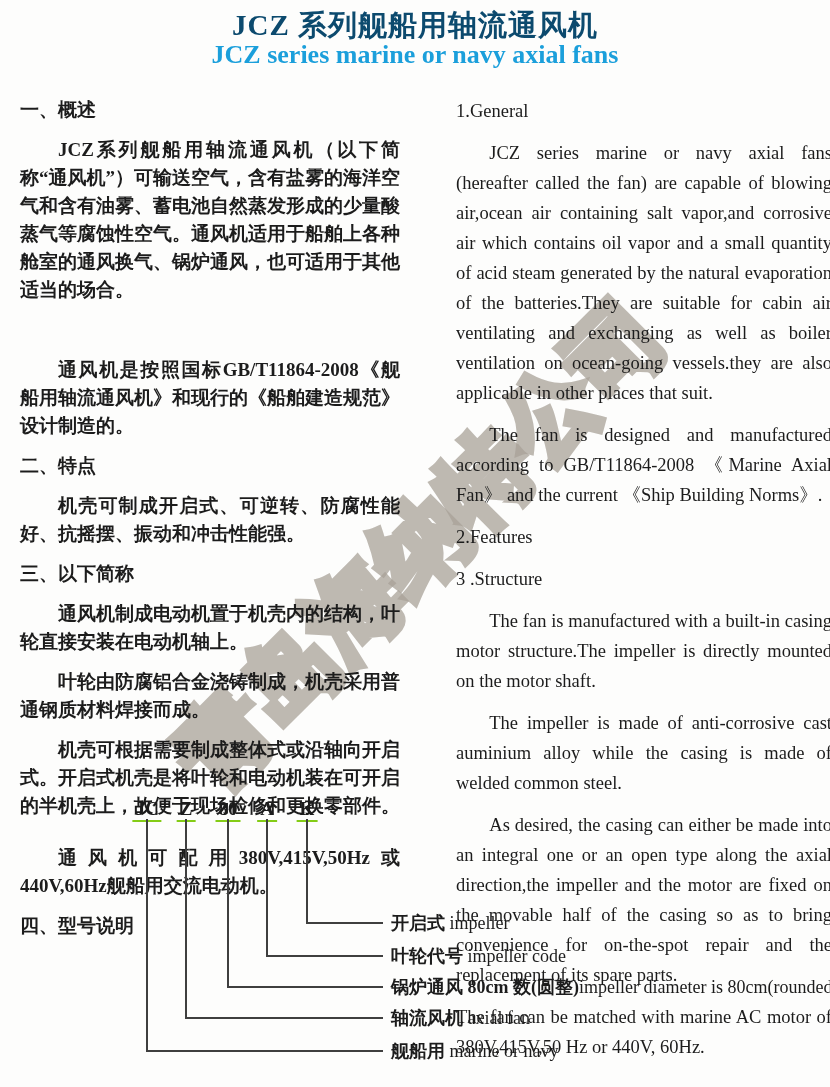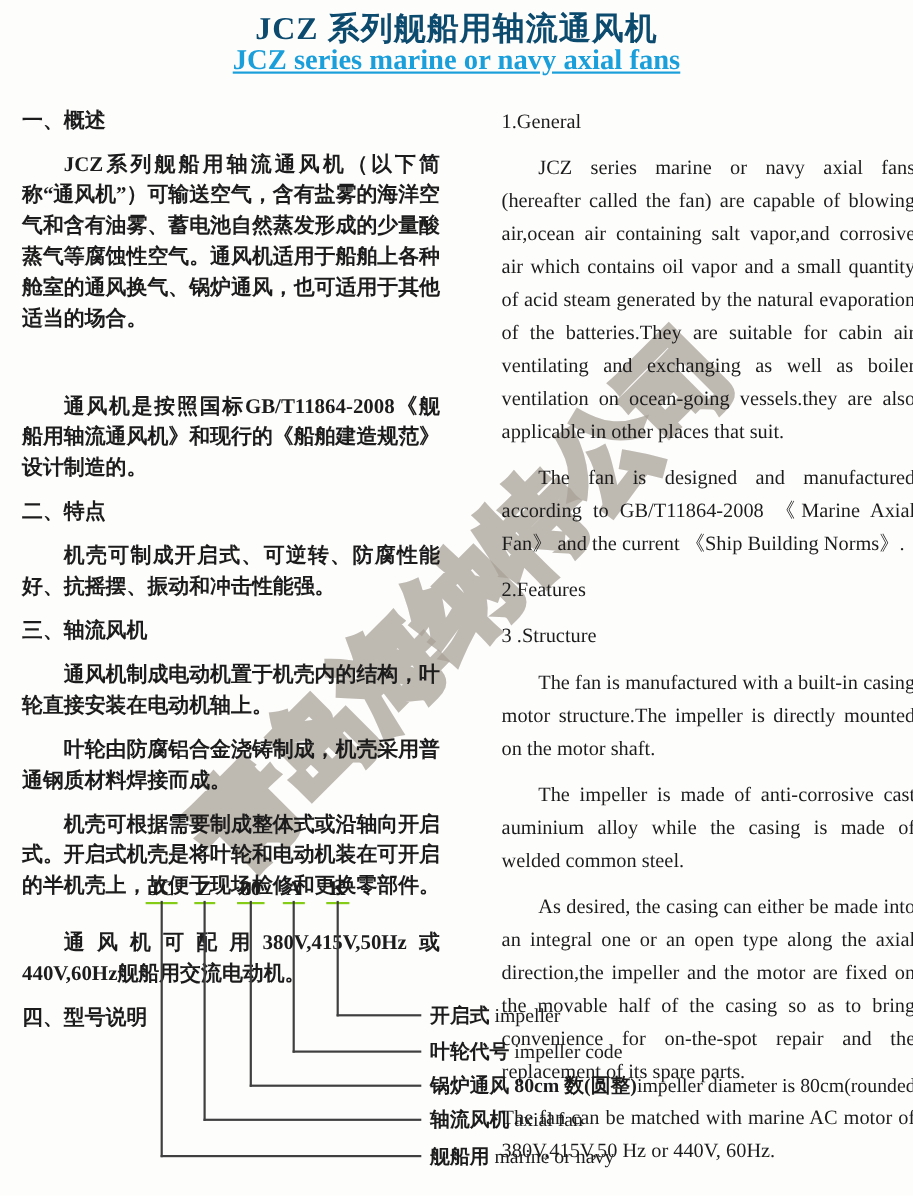--- a/index.html
+++ b/index.html
@@ -9,21 +9,21 @@
     font-family:"Liberation Serif","DejaVu Serif",serif;
   }
   
   .title-zh {
     position:absolute; top:6px; left:0; width:830px; text-align:center;
     font-size:29px; font-weight:bold; color:#0c4a6e; letter-spacing:1px;
     z-index:2; margin:0;
   }
   .title-en {
     position:absolute; top:40px; left:0; width:830px; text-align:center;
-    font-size:26px; font-weight:bold; color:#1b9fdb; z-index:2; margin:0;text-decoration:underline;
+    font-size:26px; font-weight:bold; color:#1b9fdb; z-index:2; margin:0;
   }
   
   .watermark {
     position:absolute; left:420px; top:545px; z-index:1;
     transform:translate(-50%,-50%) rotate(-45deg);
     font-size:92px; font-weight:bold; white-space:nowrap;
     color:rgba(168,162,152,0.50);
   }
   @supports (-webkit-text-stroke: 2px red) {
     .watermark { color:transparent; -webkit-text-stroke:8px rgba(168,162,152,0.75); }
@@ -68,21 +68,21 @@
 
   <h1 class="title-zh">JCZ 系列舰船用轴流通风机</h1>
   <h2 class="title-en">JCZ series marine or navy axial fans</h2>
 
   <div class="col col-left">
     <p class="heading">一、概述</p>
     <p>JCZ系列舰船用轴流通风机（以下简称“通风机”）可输送空气，含有盐雾的海洋空气和含有油雾、蓄电池自然蒸发形成的少量酸蒸气等腐蚀性空气。通风机适用于船舶上各种舱室的通风换气、锅炉通风，也可适用于其他适当的场合。</p>
     <p class="gap-lg">通风机是按照国标GB/T11864-2008《舰船用轴流通风机》和现行的《船舶建造规范》设计制造的。</p>
     <p class="heading">二、特点</p>
     <p>机壳可制成开启式、可逆转、防腐性能好、抗摇摆、振动和冲击性能强。</p>
-    <p class="heading">三、轴流风机</p>
+    <p class="heading">三、以下简称</p>
     <p>通风机制成电动机置于机壳内的结构，叶轮直接安装在电动机轴上。</p>
     <p>叶轮由防腐铝合金浇铸制成，机壳采用普通钢质材料焊接而成。</p>
     <p>机壳可根据需要制成整体式或沿轴向开启式。开启式机壳是将叶轮和电动机装在可开启的半机壳上，故便于现场检修和更换零部件。</p>
     <p class="gap-sm">通风机可配用380V,415V,50Hz或440V,60Hz舰船用交流电动机。</p>
     <p class="heading">四、型号说明</p>
   </div>
 
   <div class="col col-right">
     <p class="heading">1.General</p>
     <p>JCZ series marine or navy axial fans (hereafter called the fan) are capable of blowing air,ocean air containing salt vapor,and corrosive air which contains oil vapor and a small quantity of acid steam generated by the natural evaporation of the batteries.They are suitable for cabin air ventilating and exchanging as well as boiler ventilation on ocean-going vessels.they are also applicable in other places that suit.</p>

